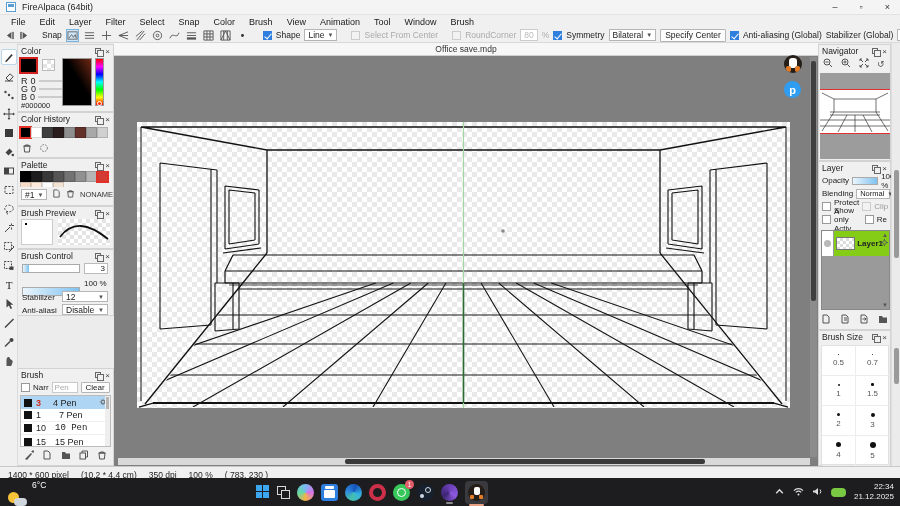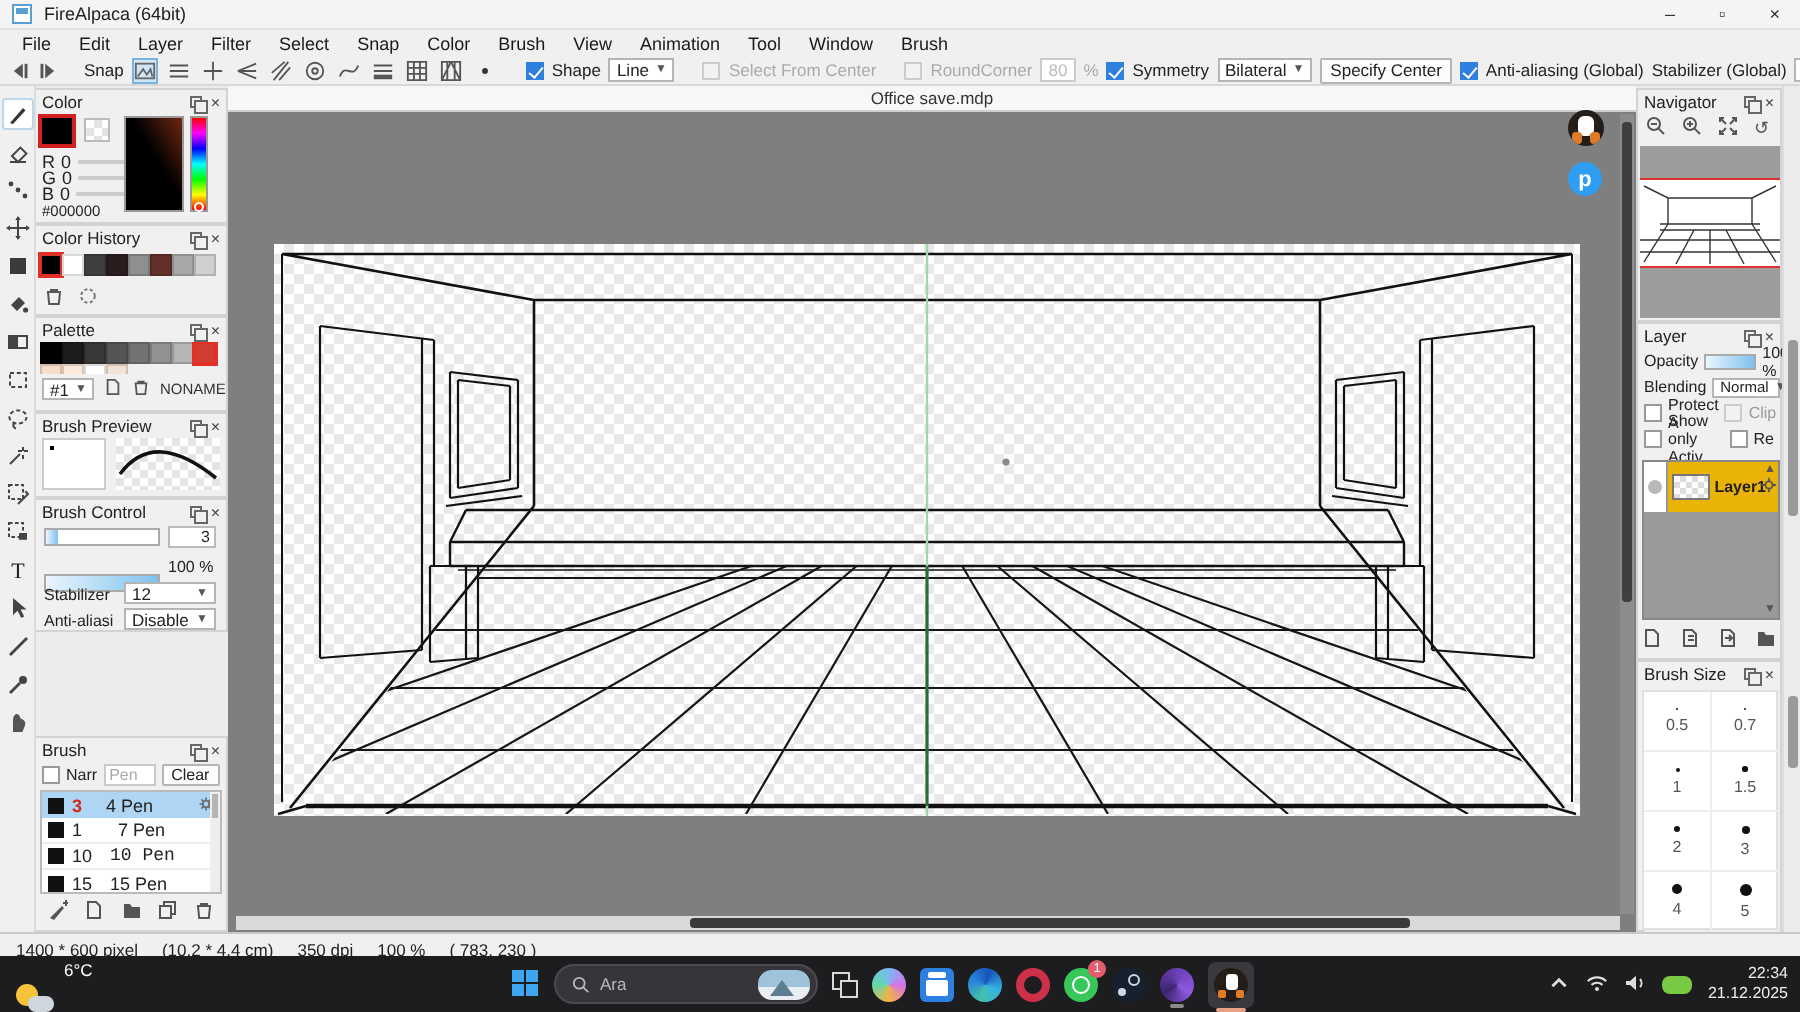--- a/index.html
+++ b/index.html
@@ -75,21 +75,21 @@
   
   .rightcol { position:absolute; left:818px; top:0; width:52px; height:423px; }
   .rpanel { position:absolute; left:0; width:73px; background:#f0f0f0; border:1px solid #d3d3d3; }
   .rscroll { position:absolute; left:891px; top:0; width:9px; height:423px; background:#ebebeb; border-left:1px solid #ddd; }
   .rscroll .thumb { position:absolute; left:2px; width:5px; background:#9a9a9a; border-radius:2px; }
   .navthumb { position:absolute; left:1px; top:28px; width:70px; height:86px; background:#9c9c9c; overflow:hidden; }
   .navthumb .red { position:absolute; left:0; width:70px; height:1px; background:#e03030; }
   .navthumb .white { position:absolute; left:0; top:17px; width:70px; height:43px; background:#fff; }
   .lrow { display:flex; align-items:center; padding:0 3px; gap:3px; font-size:8px; color:#222; }
   .layerlist { position:absolute; left:2px; top:68px; width:69px; height:80px; background:#9a9a9a; border:1px solid #888; }
-  .layerrow { height:25px; background:#eab308; display:flex; align-items:center; }
+  .layerrow { height:25px; background:#84cc16; display:flex; align-items:center; }
   .eyecell { width:14px; height:25px; background:#fff; border-right:1px solid #999; display:flex; align-items:center; justify-content:center; }
   .eyecell i { width:7px; height:7px; border-radius:50%; background:#b9b9b9; }
   .lthumb { width:22px; height:13px; border:1px solid #777; margin:0 2px; background-image:conic-gradient(#ddd 90deg,#fff 90deg 180deg,#ddd 180deg 270deg,#fff 270deg); background-size:6px 6px; }
   .bsgrid { position:absolute; left:2px; top:14px; width:68px; height:120px; background:#fff; border:1px solid #e0e0e0; display:grid; grid-template-columns:34px 34px; grid-auto-rows:30px; }
   .bscell { border-right:1px solid #ededed; border-bottom:1px solid #ededed; display:flex; flex-direction:column; align-items:center; justify-content:center; gap:3px; font-size:8px; color:#555; }
   .dot { background:#111; border-radius:50%; }
   .icostrip { display:flex; align-items:center; gap:7px; }
   .icostrip svg { width:10px; height:10px; }
 
   
@@ -819,28 +819,20 @@
     </span>
   </div>
 
   <div class="centerbar">
     <span class="startico">
         <i></i>
         <i></i>
         <i></i>
         <i></i>
       </span>
-    <span class="searchpill">
-      <svg viewBox="0 0 10 10" width="9" height="9">
-          <circle cx="4" cy="4" r="3" fill="none" stroke="#bbb"></circle>
-          <path d="M6.3 6.3 L9 9" stroke="#bbb"></path>
-        </svg>
-      <input placeholder="Ara" style="">
-      <span class="searchimg"></span>
-    </span>
     <span class="tvico">
         <i></i>
         <i></i>
       </span>
     <span class="app" style="background:conic-gradient(#7ab8f5,#d673e8,#f5b342,#62d9a8,#7ab8f5);"></span>
     <span class="app" style="border-radius:3px; background:#2d7fe0;">
         <span class="abs" style="left:4px;top:2px;width:9px;height:3px;background:#fff;border-radius:1px;"></span>
         <span class="abs" style="left:3px;top:6px;width:11px;height:8px;background:#fff;border-radius:1px;"></span>
       </span>
     <span class="app" style="background:conic-gradient(from 200deg,#45c0a9,#2b83dd,#1653ba,#35b3e0,#45c0a9);"></span>

